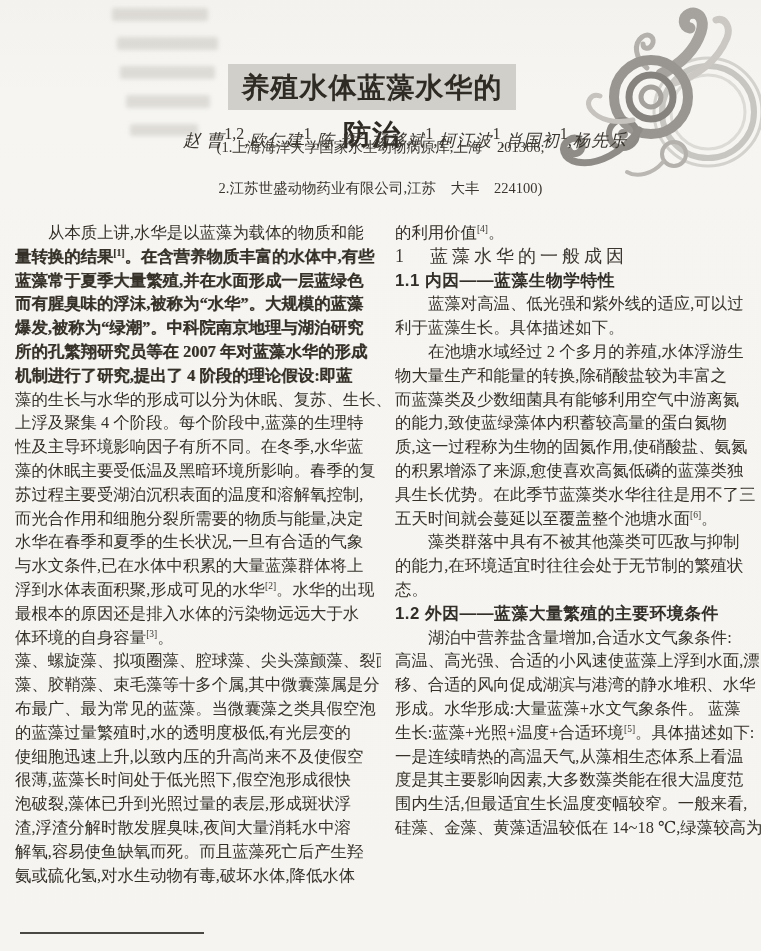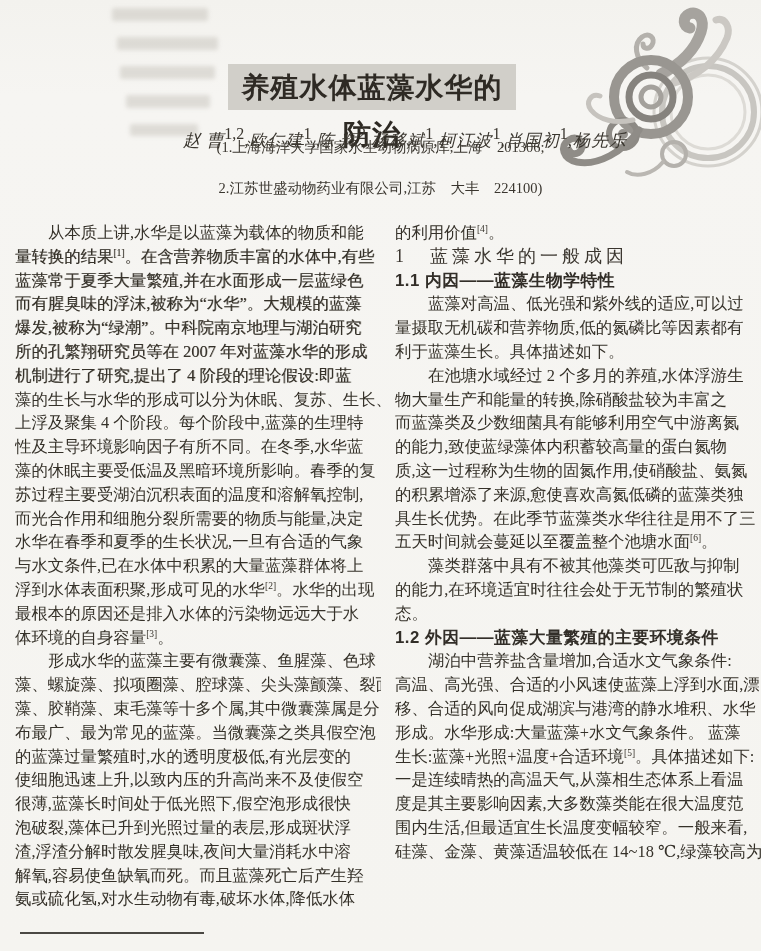--- a/index.html
+++ b/index.html
@@ -35,21 +35,21 @@
   .affil2{top:179px;}
   
   .cols{position:absolute;left:15px;top:221px;display:flex;gap:14px;}
   .col{width:366px;overflow:hidden;}
   .line{height:23.8px;line-height:23.8px;font-size:16.4px;white-space:nowrap;color:#353129;}
   .line sup{font-size:9.5px;line-height:0;}
   .ind{padding-left:33px;}
   .h1{font-size:18px;letter-spacing:4px;color:#3a352e;}
   .h2{font-weight:bold;font-size:16.8px;letter-spacing:.5px;font-family:"Liberation Sans","DejaVu Sans",sans-serif;color:#322e28;}
   
-  .col-left .line:nth-child(n+2):nth-child(-n+7){text-shadow:.6px .2px .5px rgba(70,64,56,.5);}
+  .col-left .line:nth-child(n+2):nth-child(-n+7){text-shadow:.6px .2px .5px rgba(70,64,56,.5);font-weight:bold;}
   
   .footrule{position:absolute;left:20px;top:932px;width:184px;height:2px;background:#4a4843;}
   
   .ornament{position:absolute;left:543px;top:2px;width:218px;height:182px;}
 </style>
 </head>
 <body>
 
 <div class="page">
 
@@ -101,38 +101,36 @@
         <div class="line">上浮及聚集 4 个阶段。每个阶段中,蓝藻的生理特</div>
         <div class="line">性及主导环境影响因子有所不同。在冬季,水华蓝</div>
         <div class="line">藻的休眠主要受低温及黑暗环境所影响。春季的复</div>
         <div class="line">苏过程主要受湖泊沉积表面的温度和溶解氧控制,</div>
         <div class="line">而光合作用和细胞分裂所需要的物质与能量,决定</div>
         <div class="line">水华在春季和夏季的生长状况,一旦有合适的气象</div>
         <div class="line">与水文条件,已在水体中积累的大量蓝藻群体将上</div>
         <div class="line">浮到水体表面积聚,形成可见的水华<sup>[2]</sup>。水华的出现</div>
         <div class="line">最根本的原因还是排入水体的污染物远远大于水</div>
         <div class="line">体环境的自身容量<sup>[3]</sup>。</div>
-        <div class="line ind">形成水华的蓝藻主要有微囊藻、鱼腥藻、色球</div>
         <div class="line">藻、螺旋藻、拟项圈藻、腔球藻、尖头藻颤藻、裂面</div>
         <div class="line">藻、胶鞘藻、束毛藻等十多个属,其中微囊藻属是分</div>
         <div class="line">布最广、最为常见的蓝藻。当微囊藻之类具假空泡</div>
         <div class="line">的蓝藻过量繁殖时,水的透明度极低,有光层变的</div>
         <div class="line">使细胞迅速上升,以致内压的升高尚来不及使假空</div>
         <div class="line">很薄,蓝藻长时间处于低光照下,假空泡形成很快</div>
         <div class="line">泡破裂,藻体已升到光照过量的表层,形成斑状浮</div>
         <div class="line">渣,浮渣分解时散发腥臭味,夜间大量消耗水中溶</div>
         <div class="line">解氧,容易使鱼缺氧而死。而且蓝藻死亡后产生羟</div>
         <div class="line">氨或硫化氢,对水生动物有毒,破坏水体,降低水体</div>
       </div>
     <div class="col col-right">
         <div class="line">的利用价值<sup>[4]</sup>。</div>
         <div class="line h1">1　蓝藻水华的一般成因</div>
         <div class="line h2">1.1 内因——蓝藻生物学特性</div>
         <div class="line ind">蓝藻对高温、低光强和紫外线的适应,可以过</div>
-        <div class="line">量摄取无机碳和营养物质,低的氮磷比等因素都有</div>
         <div class="line">利于蓝藻生长。具体描述如下。</div>
         <div class="line ind">在池塘水域经过 2 个多月的养殖,水体浮游生</div>
         <div class="line">物大量生产和能量的转换,除硝酸盐较为丰富之</div>
         <div class="line">而蓝藻类及少数细菌具有能够利用空气中游离氮</div>
         <div class="line">的能力,致使蓝绿藻体内积蓄较高量的蛋白氮物</div>
         <div class="line">质,这一过程称为生物的固氮作用,使硝酸盐、氨氮</div>
         <div class="line">的积累增添了来源,愈使喜欢高氮低磷的蓝藻类独</div>
         <div class="line">具生长优势。在此季节蓝藻类水华往往是用不了三</div>
         <div class="line">五天时间就会蔓延以至覆盖整个池塘水面<sup>[6]</sup>。</div>
         <div class="line ind">藻类群落中具有不被其他藻类可匹敌与抑制</div>

